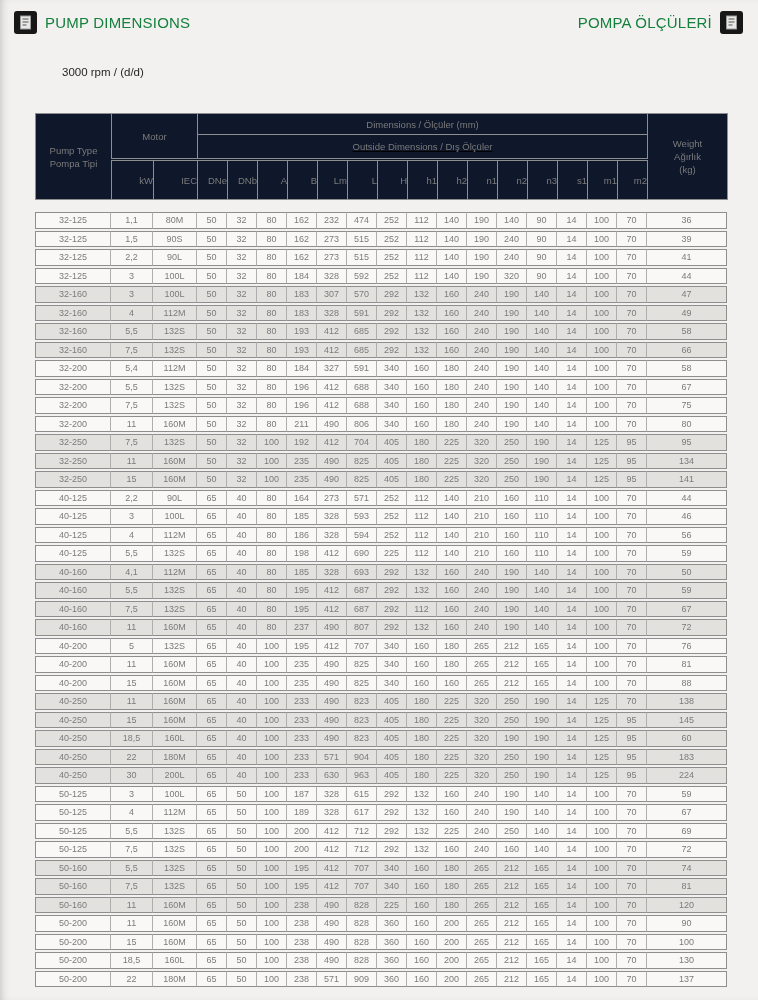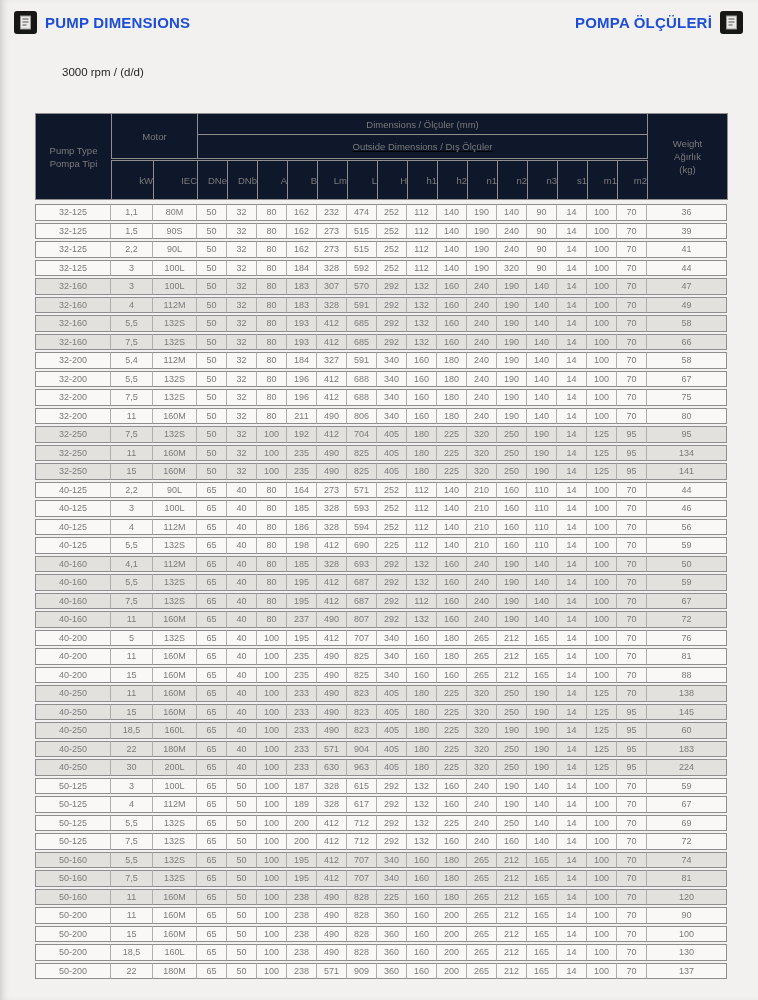--- a/index.html
+++ b/index.html
@@ -4,38 +4,38 @@
 <style>
   html,body{margin:0;padding:0;background:#d8d7d5;}
   .sheet{
     position:relative;width:758px;height:1000px;background:#f2f1ef;
     font-family:"Liberation Sans",sans-serif;overflow:hidden;
     box-shadow:inset 6px 0 10px -6px rgba(0,0,0,.25);
   }
   .doc-header{display:flex;justify-content:space-between;align-items:center;padding:11px 15px 0 14px;}
   .h-group{display:flex;align-items:center;gap:8px;}
   .icon-box{width:23px;height:23px;background:#171717;border-radius:3px;display:flex;align-items:center;justify-content:center;flex:0 0 auto;}
-  .doc-title{font-size:15px;font-weight:bold;color:#1d4ed8;letter-spacing:.2px;}
+  .doc-title{font-size:15px;font-weight:normal;color:#15803d;letter-spacing:.2px;}
   .subtitle{position:absolute;left:62px;top:66px;font-size:11.5px;font-weight:normal;color:#262626;}
 
   .table-wrap{position:absolute;left:35px;top:113px;width:692px;}
   table{border-collapse:collapse;table-layout:fixed;width:692px;}
   col.c-type{width:76px;} col.c-kw{width:42px;} col.c-iec{width:44px;}
   col.c-dim{width:30px;} col.c-wt{width:80px;}
 
   .head-table th{
     border:1px solid #8e8e8e;font-weight:normal;color:#7b7b7b;
     font-size:9.5px;text-align:center;background:#0f172a;padding:0;
   }
   .head-table .band1{height:21px;}
   .head-table .band2{height:25px;text-decoration:underline;}
   .head-table .letters th{height:38px;border-top:3px double #8e8e8e;text-align:right;}
   .head-table .th-span{line-height:13px;}
 
-  .body-table{border-collapse:separate;border-spacing:0 2px;margin-top:2px;}
+  .body-table{border-collapse:separate;border-spacing:0 2px;margin-top:10px;}
   .body-table td{
     font-size:9px;color:#7b7b7b;text-align:center;line-height:14.5px;padding:0;
     border-top:1px solid #8e8e8e;border-bottom:1px solid #8e8e8e;border-right:1px solid #aeaeae;
     overflow:hidden;white-space:nowrap;
   }
   .body-table td:first-child{border-left:1px solid #8e8e8e;}
   .body-table td:last-child{border-right:1px solid #8e8e8e;}
   .body-table tr.plain td{background:#f9f8f6;}
   .body-table tr.shaded td{background:#e2e1de;}
 </style>

